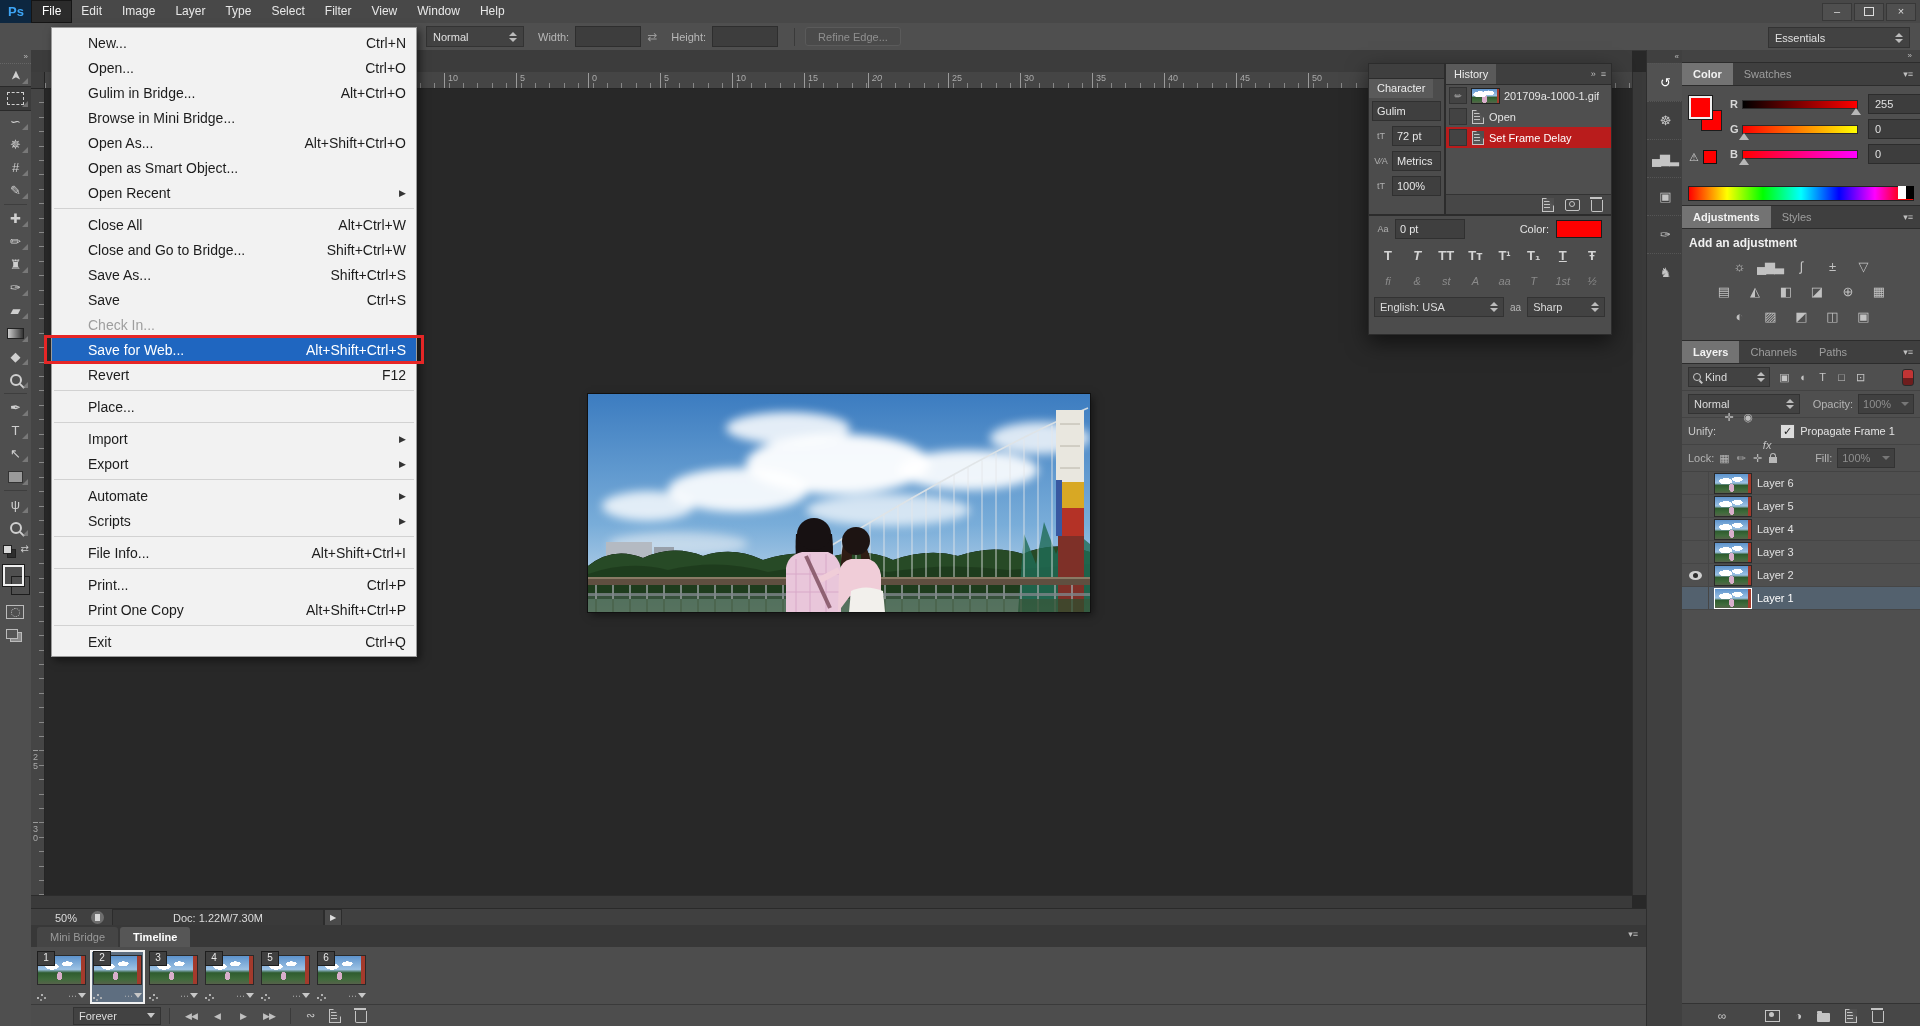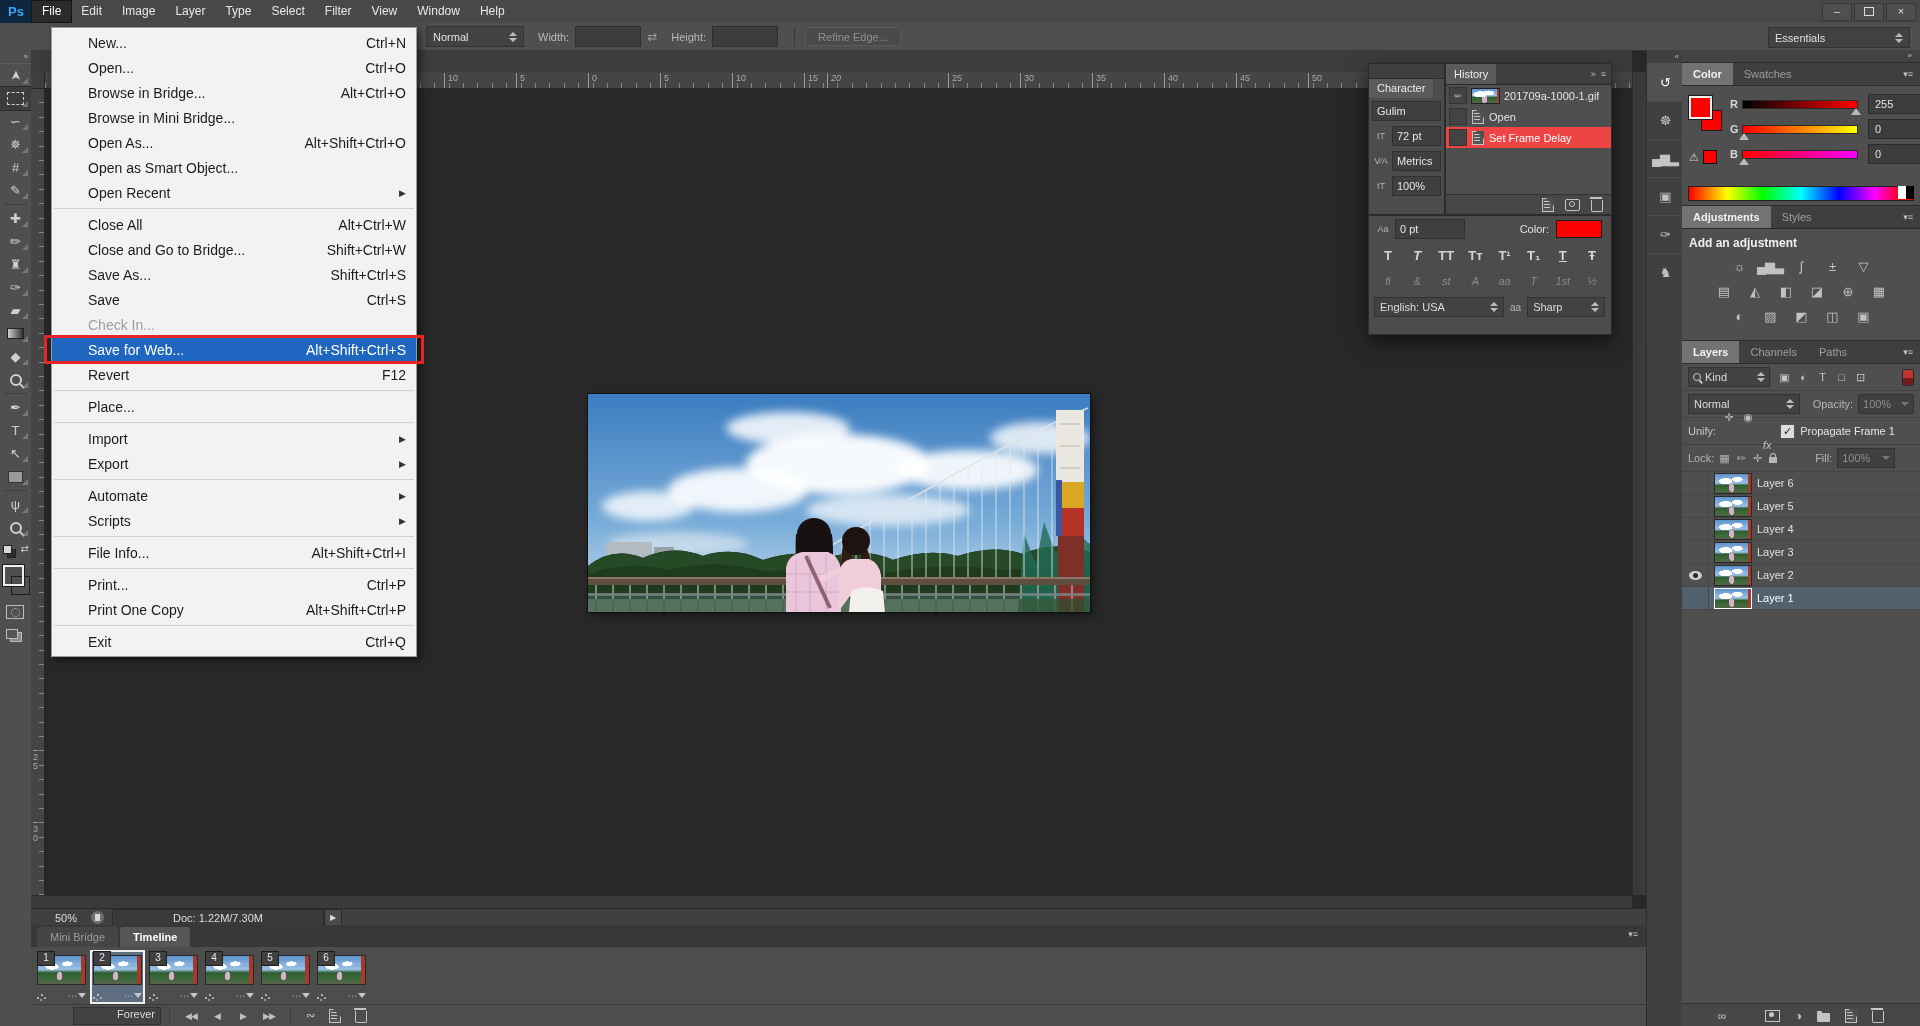--- a/index.html
+++ b/index.html
@@ -106,21 +106,21 @@
   .f-delay{position:absolute;bottom:1px;left:2px;right:2px;height:13px;display:flex;justify-content:space-between;
            align-items:center;font-size:9px;color:#b8b8b8;}
   .f-dots{width:10px;height:8px;position:relative;opacity:.8;}
   .f-dots::after{content:"";position:absolute;left:0;top:5px;width:2px;height:2px;background:#ccc;
         box-shadow:4px -3px 0 #ccc,7px 0 0 #bbb,3px 2px 0 #aaa;}
   .f-caret{display:flex;align-items:center;gap:1px;}
   .f-caret i{width:0;height:0;border-left:4px solid transparent;border-right:4px solid transparent;border-top:5px solid #c8c8c8;}
   #timeline-controls{position:absolute;left:0;bottom:0;width:100%;height:21px;background:#4d4d4d;border-top:1px solid #3a3a3a;
                      display:flex;align-items:center;font-size:11px;}
   #loop-select{margin-left:42px;width:76px;height:16px;background:#424242;border:1px solid #333;display:flex;
-               align-items:flex-end;padding:0 5px;color:#ddd;gap:6px;flex-direction:column;}
+               align-items:center;padding:0 5px;color:#ddd;gap:6px;}
   .tc-div{width:1px;height:16px;background:#3a3a3a;margin:0 8px;}
   .tc-btn{min-width:20px;text-align:center;color:#c0c0c0;font-size:9px;letter-spacing:-1px;padding:0 3px;}
   .tc-icon{margin:0 7px;display:flex;align-items:center;color:#c8c8c8;}
 
   
   .photo-thumb{background:
      radial-gradient(ellipse 9px 4px at 62% 28%,#fff 60%,rgba(255,255,255,0) 61%),
      radial-gradient(ellipse 11px 5px at 30% 38%,#fff 60%,rgba(255,255,255,0) 61%),
      radial-gradient(ellipse 4px 6px at 46% 72%,#d9aecb 68%,rgba(0,0,0,0) 70%),
      linear-gradient(90deg,rgba(0,0,0,0) 92%,#a33a2c 92%),
@@ -146,21 +146,21 @@
   .float-tab{display:inline-block;background:#5a5a5a;color:#ededed;font-size:11px;padding:0 8px;height:19px;line-height:19px;}
   .cc-row{display:flex;align-items:center;height:25px;padding:0 3px;gap:2px;}
   .cc-icon{width:18px;color:#b0b0b0;font-size:9px;text-align:center;flex:none;}
   .cc-field{flex:1;height:18px;line-height:18px;background:#3f3f3f;border:1px solid #303030;color:#e6e6e6;
             font-size:11px;padding:0 4px;white-space:nowrap;overflow:hidden;}
   #hist-col{position:absolute;left:77px;top:0;width:167px;height:152px;background:#4f4f4f;border:1px solid #2c2c2c;box-sizing:border-box;display:flex;flex-direction:column;}
   #hist-head{height:20px;background:#3f3f3f;display:flex;align-items:center;border-bottom:1px solid #2c2c2c;}
   #hist-head .float-tab{height:20px;line-height:20px;}
   #hist-icons{margin-left:auto;color:#bdbdbd;font-size:9px;padding-right:5px;display:flex;gap:5px;}
   .hist-row{display:flex;align-items:center;height:21px;gap:5px;padding:0 3px;color:#e4e4e4;}
-  .hist-row.selected{background:#ef4444;color:#fff;}
+  .hist-row.selected{background:#b91c1c;color:#fff;}
   .hist-well{width:16px;height:15px;background:#434343;border:1px solid #333;flex:none;display:flex;align-items:center;justify-content:center;color:#a8a8a8;font-size:9px;}
   .hist-snap-thumb{width:27px;height:14px;flex:none;box-shadow:0 0 0 1px #222;}
   .hist-name{font-size:11px;white-space:nowrap;overflow:hidden;}
   .icon-page{width:10px;height:12px;border:1px solid #c4c4c4;position:relative;flex:none;background:#565656;}
   .icon-page::after{content:"";position:absolute;right:-1px;top:-1px;border-left:4px solid transparent;border-bottom:4px solid transparent;border-top:4px solid #4f4f4f;border-right:4px solid #4f4f4f;}
   .icon-page i{position:absolute;left:1px;top:2px;width:6px;height:1px;background:#c4c4c4;box-shadow:0 3px 0 #c4c4c4,0 6px 0 #c4c4c4;}
   #hist-bottom{margin-top:auto;height:19px;background:#474747;border-top:1px solid #333;display:flex;align-items:center;justify-content:flex-end;gap:11px;padding-right:8px;}
   .icon-camera{width:13px;height:10px;border:1px solid #c4c4c4;border-radius:2px;position:relative;flex:none;}
   .icon-camera::before{content:"";position:absolute;left:3px;top:1px;width:4px;height:4px;border:1px solid #c4c4c4;border-radius:50%;}
   .icon-trash{width:10px;height:11px;border:1px solid #c4c4c4;border-top:none;border-radius:0 0 2px 2px;position:relative;margin-top:3px;flex:none;}
@@ -400,21 +400,21 @@
 
   <div id="topstrip" class="abs"></div>
   <div id="ruler-h" class="abs">
       <div class="tickband"></div>
       <span class="rh-num" style="left: 413px;">10</span>
       <span class="rh-num" style="left: 485px;">5</span>
       <span class="rh-num" style="left: 557px;">0</span>
       <span class="rh-num" style="left: 629px;">5</span>
       <span class="rh-num" style="left: 701px;">10</span>
       <span class="rh-num" style="left: 773px;">15</span>
-      <span class="rh-num" style="left: 796px; font-style: italic;">20</span>
+      <span class="rh-num" style="left: 837px; font-style: italic;">20</span>
       <span class="rh-num" style="left: 917px;">25</span>
       <span class="rh-num" style="left: 989px;">30</span>
       <span class="rh-num" style="left: 1061px;">35</span>
       <span class="rh-num" style="left: 1133px;">40</span>
       <span class="rh-num" style="left: 1205px;">45</span>
       <span class="rh-num" style="left: 1277px;">50</span>
     </div>
   <div id="ruler-v" class="abs">
       <div class="tickband"></div>
       <span class="rv-num" style="top: 662px;">2
@@ -664,21 +664,21 @@
     <span class="fm-label">New...</span>
     <span class="fm-short">Ctrl+N</span>
 
   </div>
       <div class="fm-item  ">
     <span class="fm-label">Open...</span>
     <span class="fm-short">Ctrl+O</span>
 
   </div>
       <div class="fm-item  ">
-    <span class="fm-label">Browse in Bridge...</span>
+    <span class="fm-label">Gulim in Bridge...</span>
     <span class="fm-short">Alt+Ctrl+O</span>
 
   </div>
       <div class="fm-item  ">
     <span class="fm-label">Browse in Mini Bridge...</span>
 
   </div>
       <div class="fm-item  ">
     <span class="fm-label">Open As...</span>
     <span class="fm-short">Alt+Shift+Ctrl+O</span>

